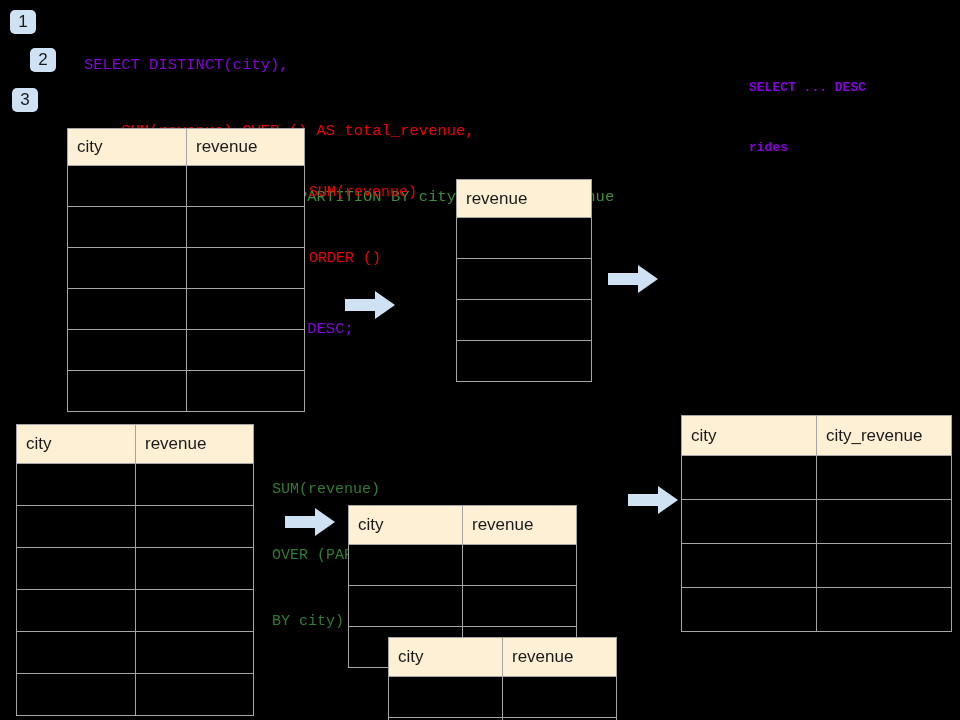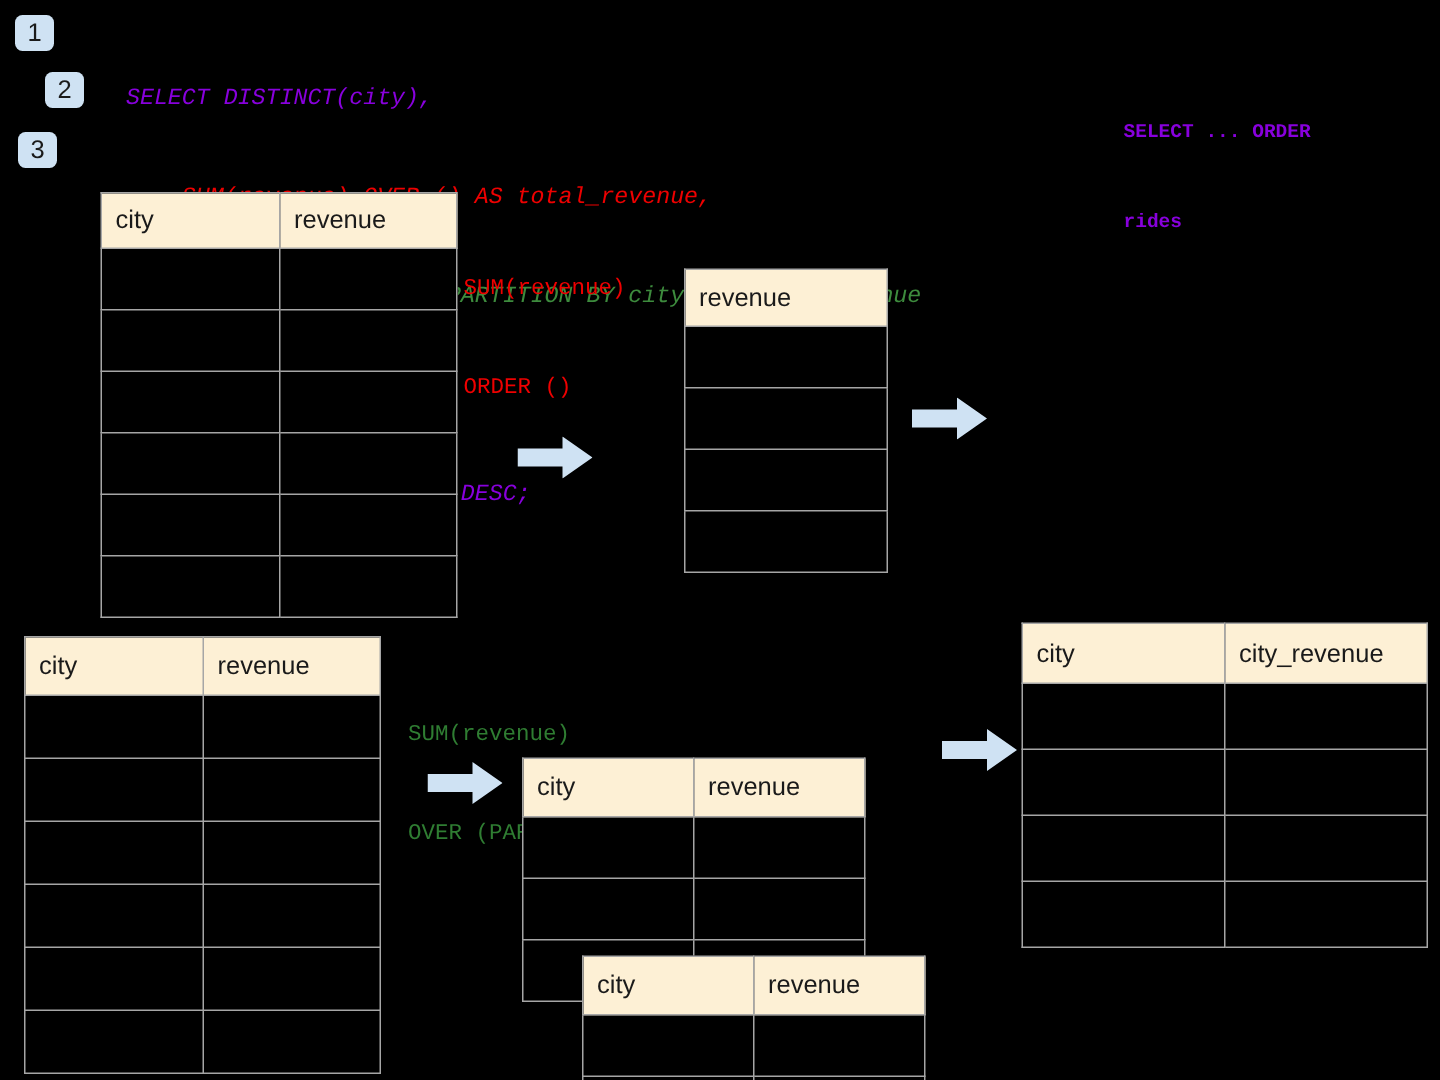--- a/index.html
+++ b/index.html
@@ -98,41 +98,42 @@
 </style>
 </head>
 <body>
 
 <div id="canvas">
 
   <div class="badge" style="left:10px; top:10px;">1</div>
   <div class="badge" style="left:30px; top:48px;">2</div>
   <div class="badge" style="left:12px; top:88px;">3</div>
 
-  <div class="sql-block" style="left:84px; top:10px;font-style:italic;">
+  <div class="sql-block" style="left:84px; top:10px;">
     <div class="sql-line c-purple">SELECT DISTINCT(city),</div>
     <div class="sql-line c-red">    SUM(revenue) OVER () AS total_revenue,</div>
     <div class="sql-line c-green">    SUM(revenue) OVER (PARTITION BY city) as city_revenue</div>
     <div class="sql-line c-purple">  FROM rides</div>
     <div class="sql-line c-purple">  ORDER by city_revenue DESC;</div>
   </div>
 
   <div class="sql-side" style="left:749px; top:38px;">
-    <div>SELECT ... ORDER</div>
+    <div>SELECT ... DESC</div>
     <div>rides</div>
   </div>
 
   <div class="annot red" style="left:309px; top:138px;">
     <div>SUM(revenue)</div>
     <div>ORDER ()</div>
   </div>
 
   <div class="annot green" style="left:272px; top:435px;">
     <div>SUM(revenue)</div>
     <div>OVER (PARTITION</div>
+    <div>BY city)</div>
   </div>
 
   <table class="tbl" style="left:67px; top:128px; width:237px; z-index:3;">
     <colgroup>
         <col style="width:119px">
         <col style="width:118px">
       </colgroup>
     <thead>
       <tr>
         <th style="height:36px">city</th>

